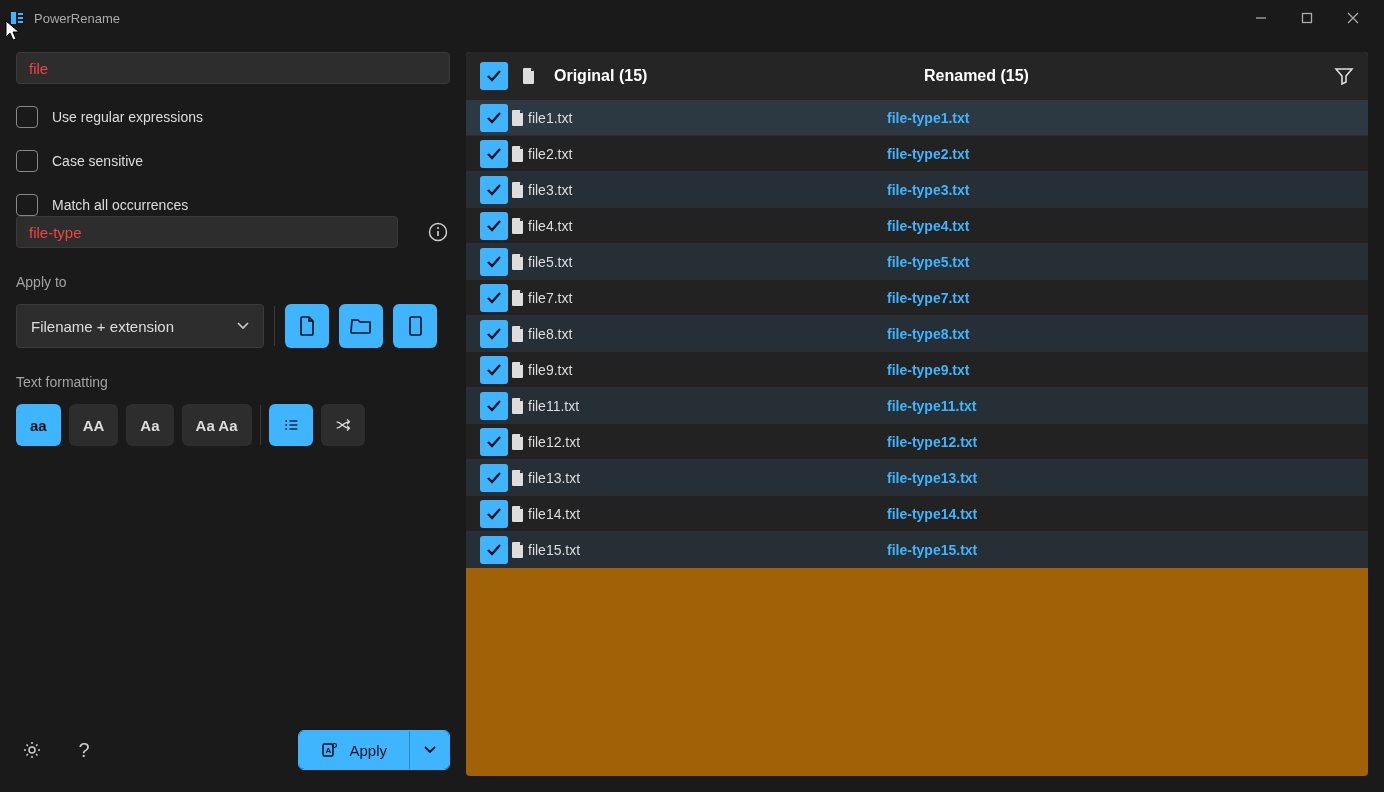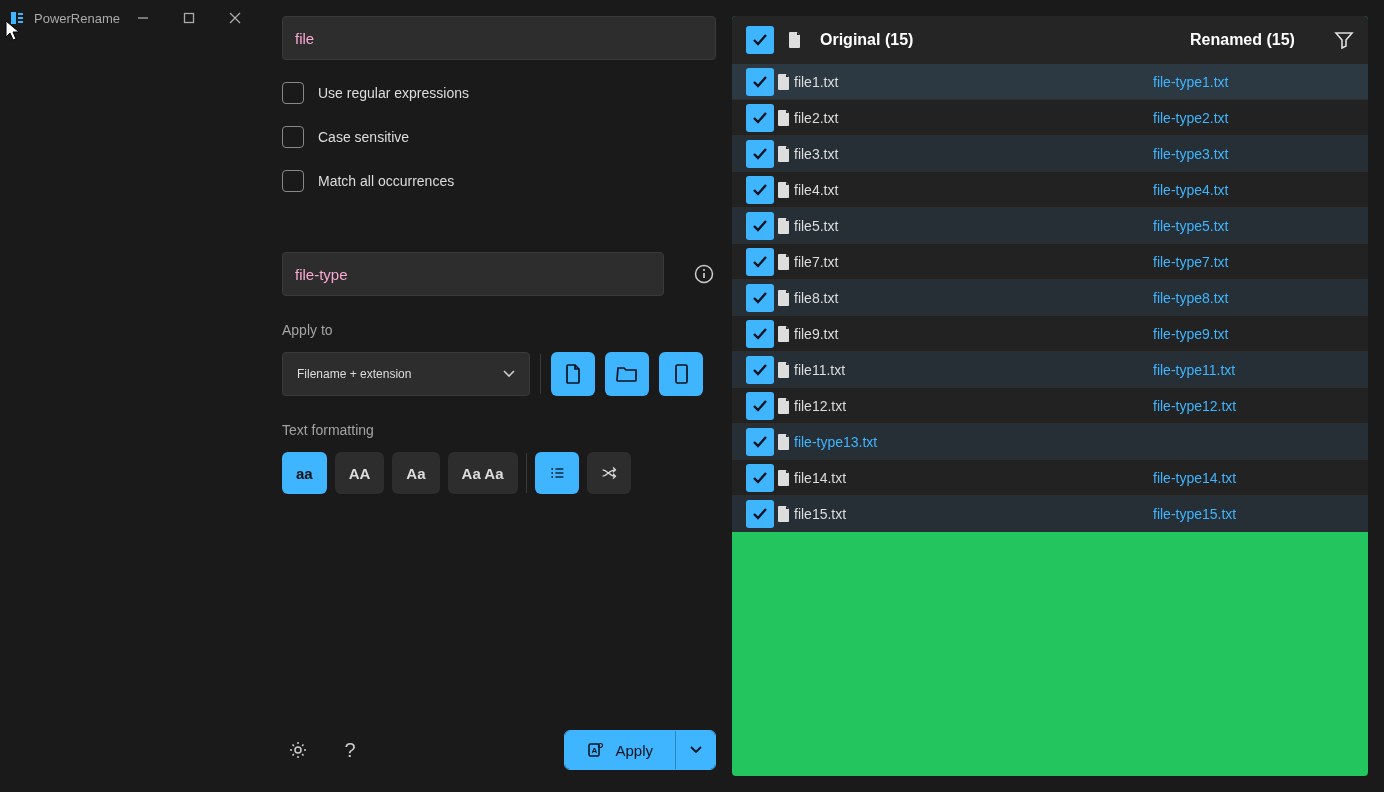--- a/index.html
+++ b/index.html
@@ -1,85 +1,85 @@
 <!DOCTYPE html>
 <html><head>
 <meta charset="utf-8">
 <style>
 * { margin: 0; padding: 0; box-sizing: border-box; font-family: "Segoe UI", sans-serif; }
 body { background: #0a0a0a; width: 1384px; height: 792px; overflow: hidden; }
 
-.window { width: 1384px; height: 792px; background: #1a1a1a; display: flex; flex-direction: row; }
+.window { width: 1384px; height: 792px; background: #1a1a1a; display: flex; flex-direction: column; }
 
 .titlebar { height: 36px; display: flex; align-items: center; padding: 0 8px; color: #aaa; font-size: 13px; }
 .titlebar .app-icon { width: 18px; height: 18px; margin-right: 8px; display:flex; align-items:center; justify-content:center; }
 .titlebar .title { flex: 1; }
 .win-controls { display: flex; }
 .win-btn { width: 46px; height: 32px; display: flex; align-items: center; justify-content: center; color: #aaa; cursor: pointer; }
 
 .cursor { position: absolute; top: 20px; left: 5px; pointer-events: none; z-index: 1000; }
 
 .content { flex: 1; display: flex; padding: 16px; gap: 16px; }
 
 .left-panel { width: 434px; display: flex; flex-direction: column; }
 
-.text-input { width: 100%; height: 44px; background: #2d2d2d; border: 1px solid #3a3a3a; border-radius: 4px; color: #f9a8d4; font-size: 15px; padding: 0 12px; outline: none; }
+.text-input { width: 100%; height: 32px; background: #2d2d2d; border: 1px solid #3a3a3a; border-radius: 4px; color: #ef4444; font-size: 15px; padding: 0 12px; outline: none; }
 
 .checkbox-row { display: flex; align-items: center; margin-top: 22px; gap: 14px; }
 .checkbox { width: 22px; height: 22px; border: 1.5px solid #888; border-radius: 4px; cursor: pointer; flex-shrink:0; }
 .checkbox-label { color: #ddd; font-size: 14px; }
 
-.replace-row { display:flex; align-items:center; gap:28px; margin-top: 60px; }
+.replace-row { display:flex; align-items:center; gap:28px; }
 .replace-input { flex:1; }
 .info-icon { width:24px; height:24px; color:#ccc; display:flex; align-items:center; justify-content:center; cursor:pointer; }
 
 .section-label { color: #a3a3a3; font-size: 14px; margin-top: 26px; }
 
 .dropdown-row { display:flex; gap:10px; margin-top:14px; align-items:center; }
-.dropdown { height: 44px; background:#2d2d2d; border:1px solid #3a3a3a; border-radius:4px; color:#ddd; font-size:12px; padding: 8px 14px; display:flex; align-items:center; justify-content:space-between; cursor:pointer; width: 248px; }
+.dropdown { height: 44px; background:#2d2d2d; border:1px solid #3a3a3a; border-radius:4px; color:#ddd; font-size:15px; padding: 8px 14px; display:flex; align-items:center; justify-content:space-between; cursor:pointer; width: 248px; }
 .dropdown .chev { color:#ccc; font-size:12px; }
 
 .divider-v { width:1px; height:40px; background:#3a3a3a; }
 
 .icon-btn { width:44px; height:44px; border-radius:6px; display:flex; align-items:center; justify-content:center; cursor:pointer; }
 .icon-btn.active { background:#3fb5ff; color:#000; }
 
 .fmt-row { display:flex; gap:8px; margin-top:14px; align-items:center; }
 .fmt-btn { height:42px; padding:0 14px; border-radius:6px; display:flex; align-items:center; justify-content:center; cursor:pointer; font-size:15px; font-weight:600; }
 .fmt-btn.active { background:#3fb5ff; color:#111; }
 .fmt-btn.inactive { background:#2d2d2d; color:#ddd; }
 .square-btn { width:44px; }
 
 .bottom-bar { margin-top:auto; display:flex; align-items:center; gap:20px; padding-bottom: 6px; }
 .bottom-icon { width:32px; height:32px; display:flex; align-items:center; justify-content:center; color:#ccc; cursor:pointer; font-size:18px; }
 
 .apply-group { margin-left:auto; display:flex; border:1.5px solid #3fb5ff; border-radius:6px; overflow:hidden; }
 .apply-btn { background:#3fb5ff; color:#0b1220; height:38px; padding:0 22px; display:flex; align-items:center; gap:10px; font-size:15px; font-weight:500; cursor:pointer; }
 .apply-drop { background:#3fb5ff; color:#0b1220; width:40px; height:38px; display:flex; align-items:center; justify-content:center; cursor:pointer; border-left:1px solid rgba(0,0,0,0.25); }
 
-.right-panel { flex: 1; display:flex; flex-direction:column; background:#22c55e; border-radius:4px; overflow:hidden; }
+.right-panel { flex: 1; display:flex; flex-direction:column; background:#a16207; border-radius:4px; overflow:hidden; }
 
 .list-header { height: 48px; background:#252525; display:flex; align-items:center; padding:0 14px; gap:14px; color:#fff; font-size:16px; font-weight:600; }
 .header-check { width:28px; height:28px; background:#3fb5ff; border-radius:3px; display:flex; align-items:center; justify-content:center; cursor:pointer; }
 .header-check svg { stroke:#0b1220; }
 .file-icon-hdr { width:18px; }
 .hdr-orig { width: 356px; }
 .hdr-ren { flex:1; }
 .filter-icon { cursor:pointer; color:#ddd; }
 
 .list-body { flex:1; overflow:auto; }
 .row { height:36px; display:flex; align-items:center; padding:0 14px; gap:3px; color:#ddd; font-size:14px; border-bottom:1px solid #2e2e2e; }
 .row:nth-child(odd) { background:#262f36; }
 .row:nth-child(even) { background:#222; }
 .row:first-child { background:#2c3942; }
 .row-check { width:28px; height:28px; background:#3fb5ff; border-radius:3px; display:flex; align-items:center; justify-content:center; cursor:pointer; flex-shrink:0; }
 .row-check svg { stroke:#0b1220; }
 .file-icon { width:14px; height:18px; flex-shrink:0; }
 .orig-name { width: 356px; }
-.ren-name { color:#3fb5ff; font-weight:400; }
+.ren-name { color:#3fb5ff; font-weight:700; }
 
 svg { display:block; }
 </style>
 </head>
 <body>
 
 <div class="window">
 
   <svg class="cursor" width="18" height="22" viewBox="0 0 18 22">
     <path d="M1 1 L1 17 L5 13 L8 20 L11 19 L8 12 L14 12 Z" fill="#fff" stroke="#000" stroke-width="1"></path>
@@ -400,20 +400,21 @@
       <svg width="16" height="14" viewBox="0 0 16 14">
                 <path d="M2 7 L6 11 L14 2" fill="none" stroke-width="2.4"></path>
               </svg>
     </div>
     <span class="file-icon">
       <svg width="14" height="18" viewBox="0 0 14 18">
                 <path d="M2 1 h7 l3 3 v12 a1 1 0 0 1 -1 1 h-9 a1 1 0 0 1 -1 -1 v-14 a1 1 0 0 1 1 -1 z" fill="#ddd"></path>
                 <path d="M9 1 v3 h3" fill="#222"></path>
               </svg>
     </span>
+    <span class="orig-name">file13.txt</span>
     <span class="ren-name">file-type13.txt</span>
   </div>
           <div class="row">
     <div class="row-check">
       <svg width="16" height="14" viewBox="0 0 16 14">
                 <path d="M2 7 L6 11 L14 2" fill="none" stroke-width="2.4"></path>
               </svg>
     </div>
     <span class="file-icon">
       <svg width="14" height="18" viewBox="0 0 14 18">

